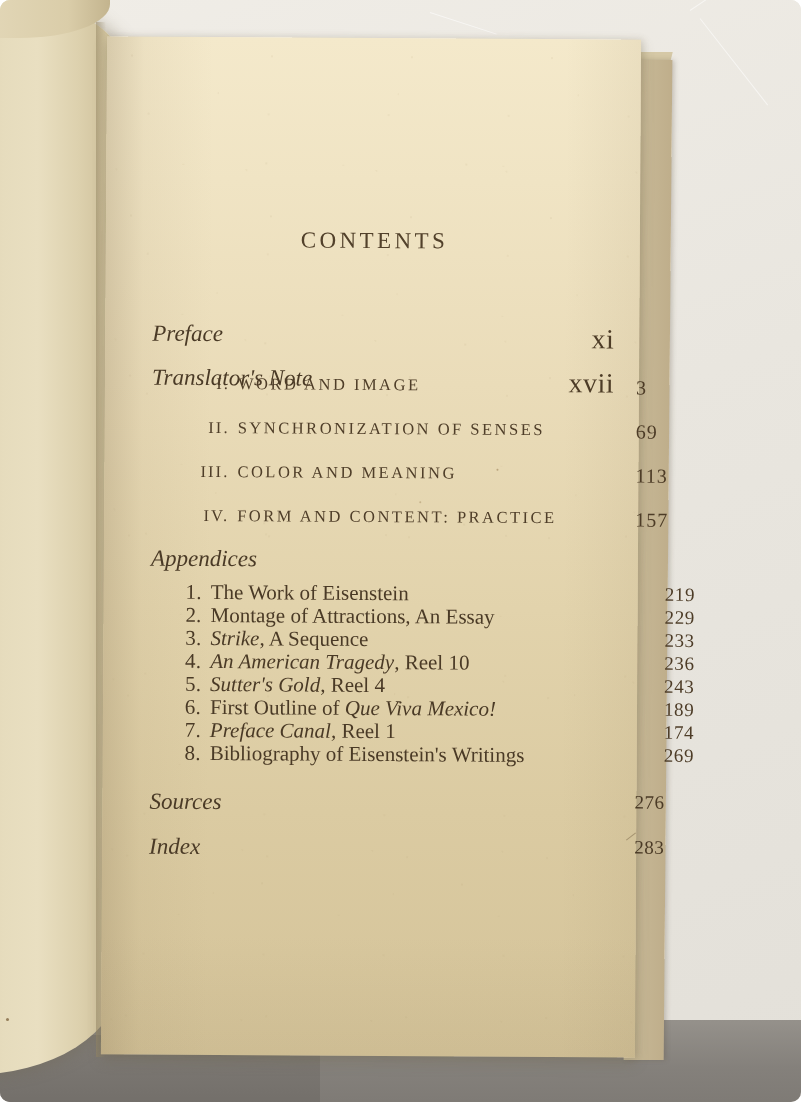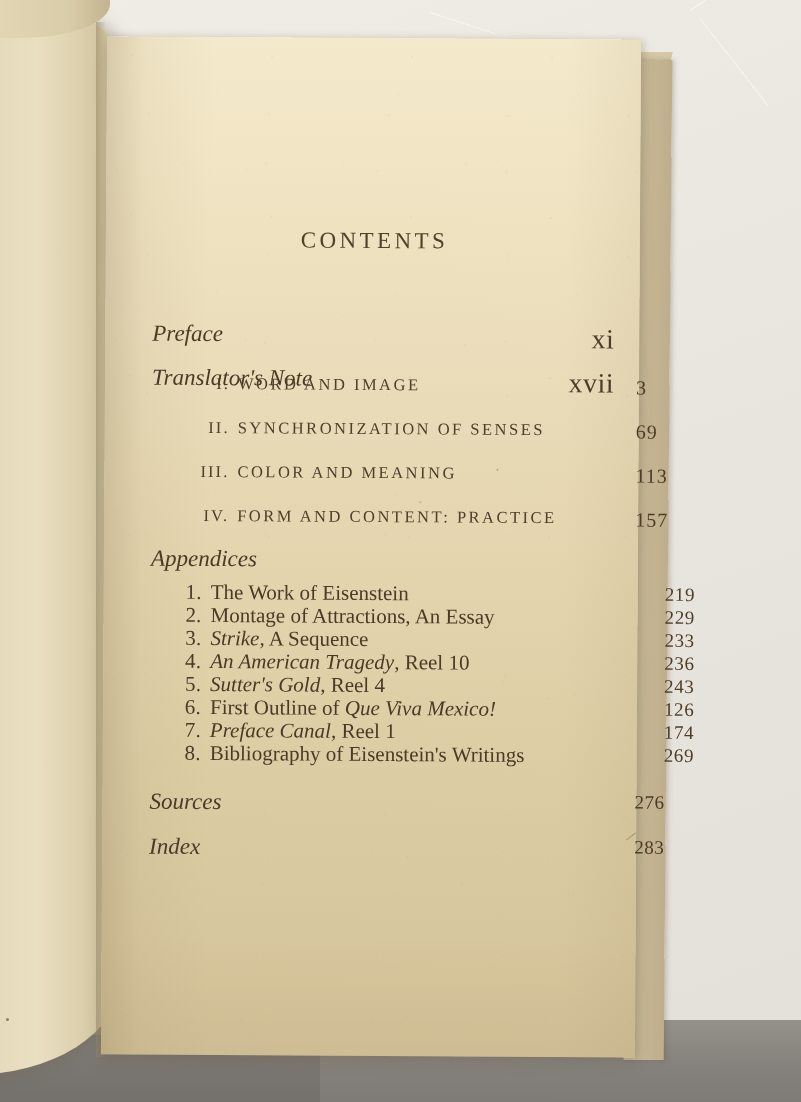--- a/index.html
+++ b/index.html
@@ -7,20 +7,21 @@
     padding: 0;
     background: #ffffff;
   }
   #scene {
     position: relative;
     width: 801px;
     height: 1102px;
     overflow: hidden;
     background: #eae7e0;
     font-family: "Liberation Serif", "DejaVu Serif", serif;
+    border-radius: 10px;
   }
 
   
   .backdrop {
     position: absolute;
     inset: 0;
     background:
       linear-gradient(160deg, #f0ede7 0%, #e9e6df 45%, #e3e0d9 100%);
   }
   .backdrop-scratch {
@@ -410,21 +411,21 @@
         <span class="pagenum">236</span>
       </div>
       <div class="appx" style="top:637px;">
         <span class="num">5.</span>
         <span class="label"><i>Sutter's Gold</i>, Reel 4</span>
         <span class="pagenum">243</span>
       </div>
       <div class="appx" style="top:660px;">
         <span class="num">6.</span>
         <span class="label">First Outline of <i>Que Viva Mexico!</i></span>
-        <span class="pagenum">126</span>
+        <span class="pagenum">189</span>
       </div>
       <div class="appx" style="top:683px;">
         <span class="num">7.</span>
         <span class="label"><i>Preface Canal</i>, Reel 1</span>
         <span class="pagenum">174</span>
       </div>
       <div class="appx" style="top:706px;">
         <span class="num">8.</span>
         <span class="label">Bibliography of Eisenstein's Writings</span>
         <span class="pagenum">269</span>

